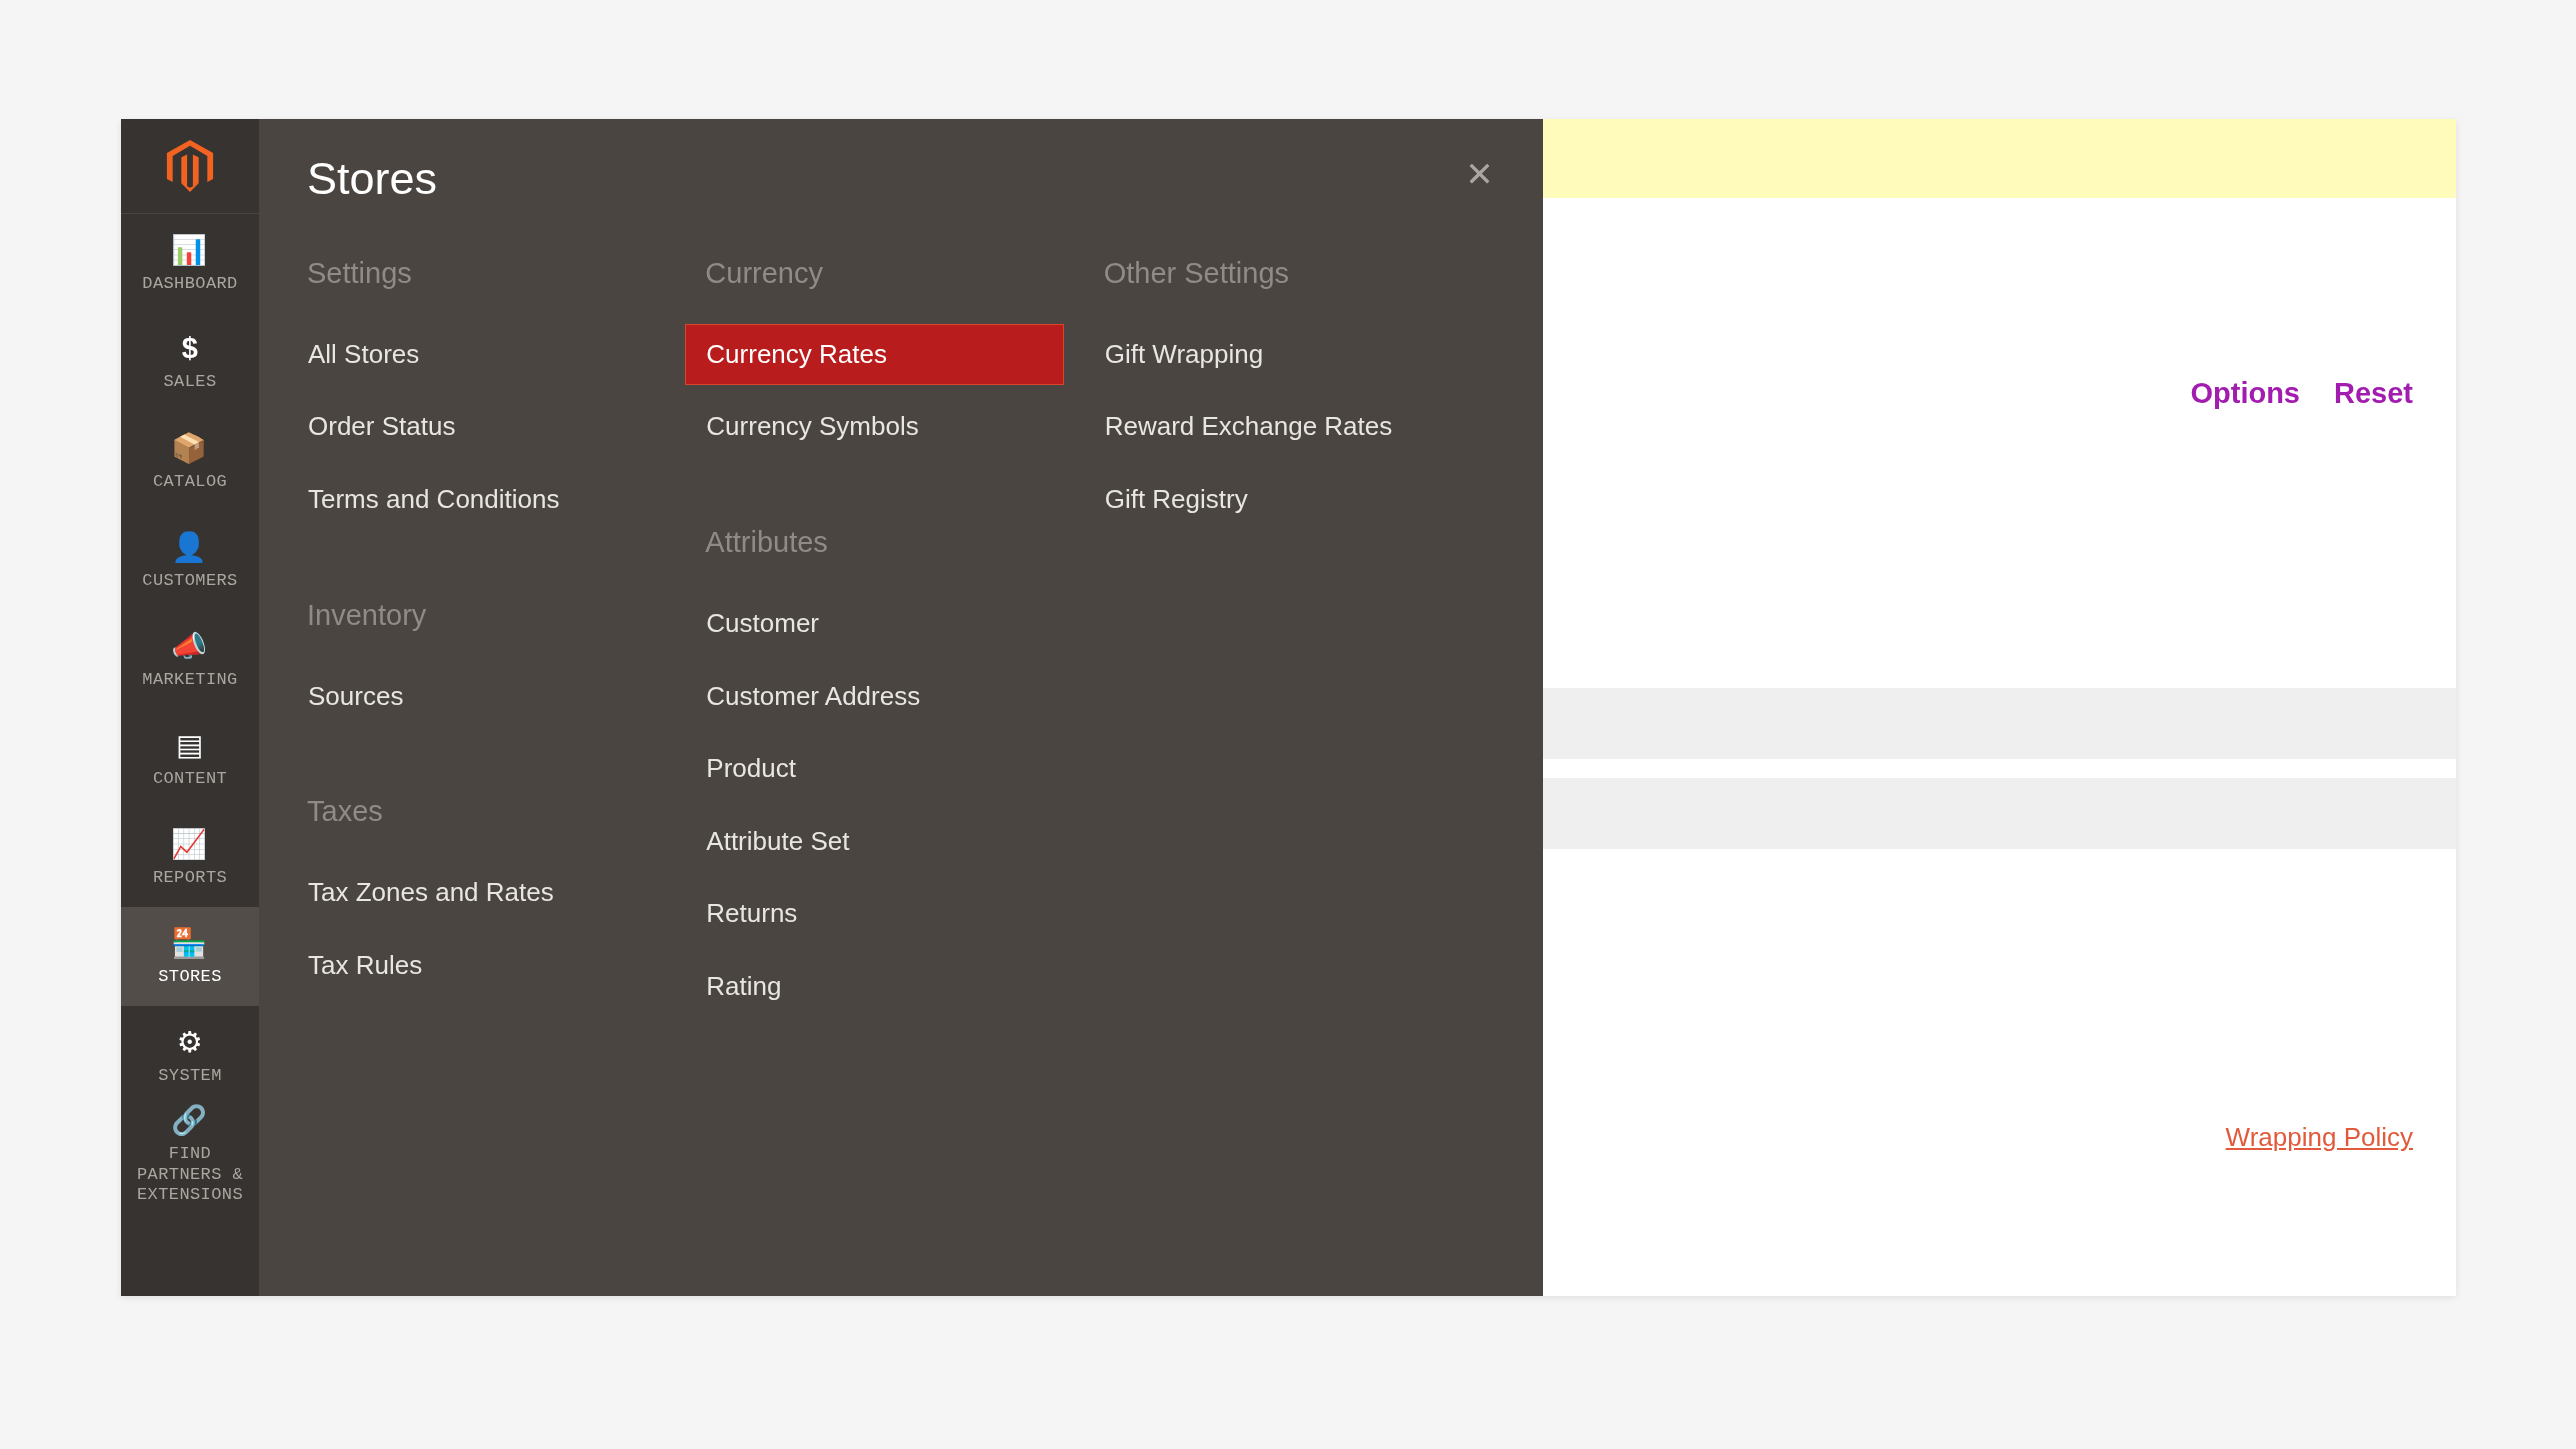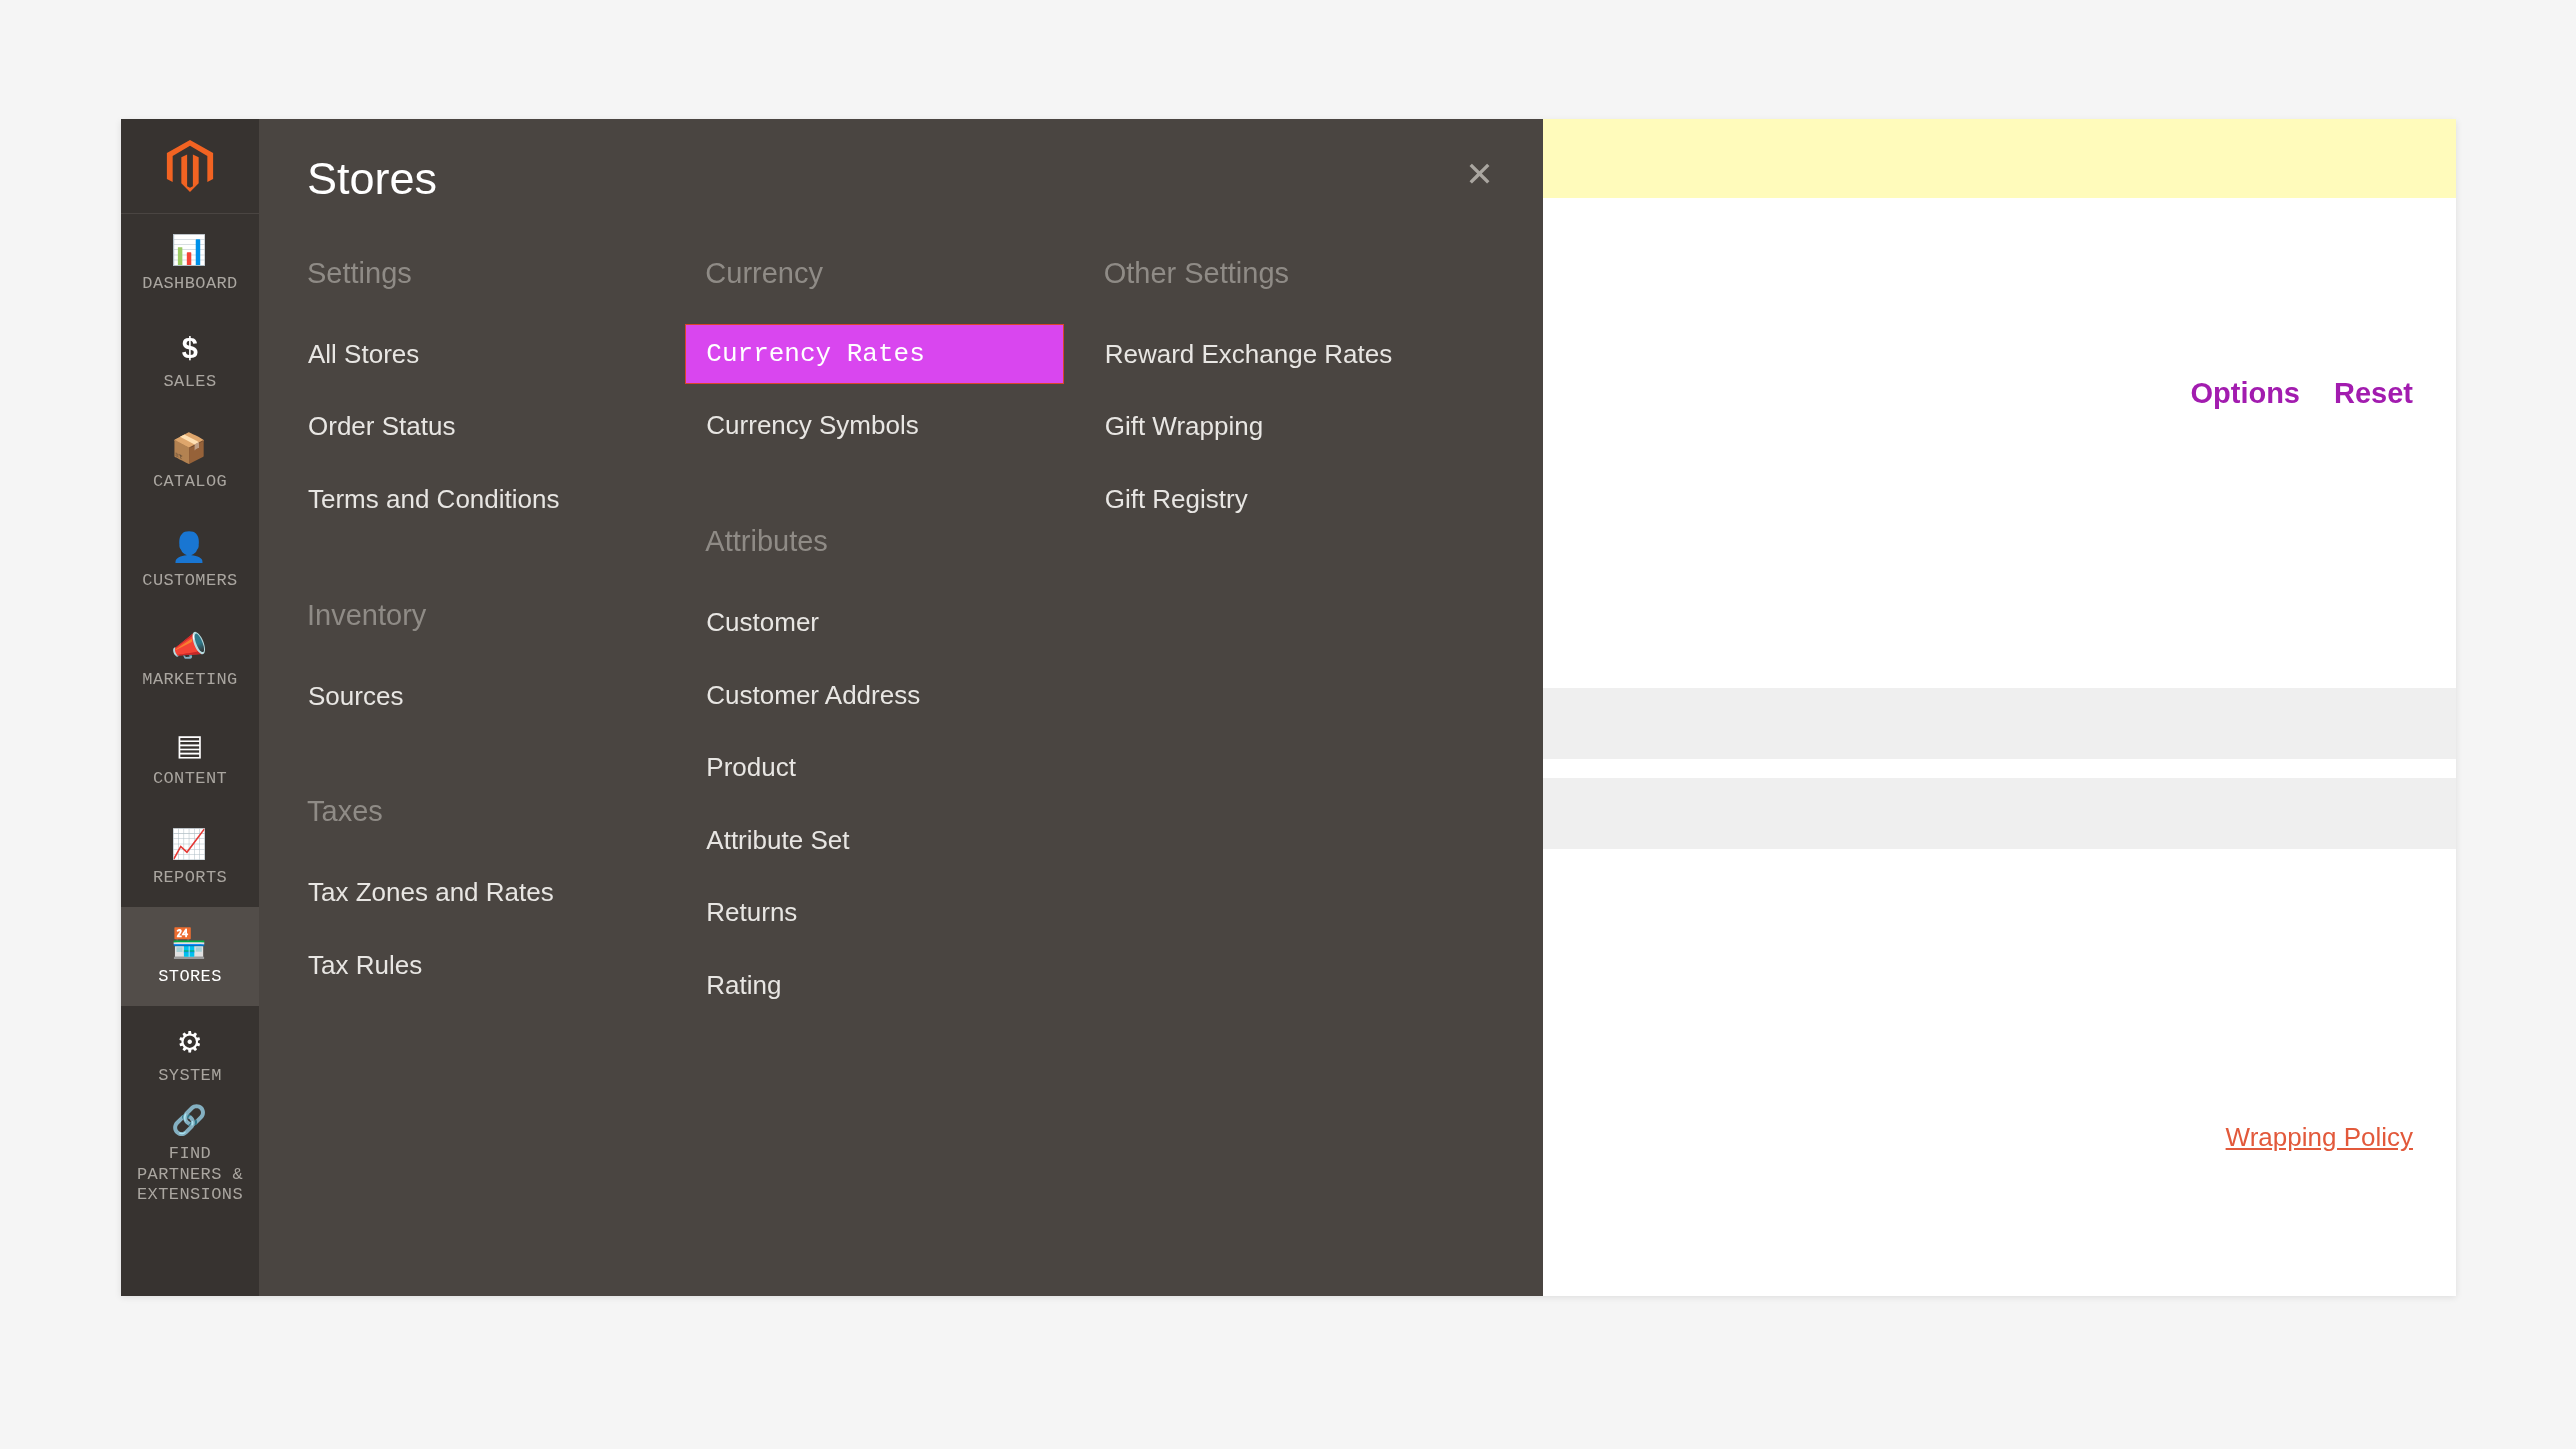--- a/index.html
+++ b/index.html
@@ -109,24 +109,23 @@
     color: #e8e6e3;
     font-size: 26px;
     padding: 13.8px 20.7px;
     margin-left: -20.7px;
     margin-bottom: 12px;
     cursor: pointer;
     border: 1.7px solid transparent;
     width: 379px;
   }
   .flyout-link.highlighted {
-    background: #d946ef;
+    background: #b91c1c;
     border: 1.7px solid #d9452b;
     color: #ffffff;
-    font-family: Liberation Mono, monospace;
   }
 
   
   .page-area {
     position: absolute;
     left: 1422px;
     top: 0;
     right: 0;
     height: 100%;
     background: #ffffff;
@@ -260,22 +259,22 @@
             <a class="flyout-link">Customer Address</a>
             <a class="flyout-link">Product</a>
             <a class="flyout-link">Attribute Set</a>
             <a class="flyout-link">Returns</a>
             <a class="flyout-link">Rating</a>
           </div>
         </div>
         <div class="flyout-col">
           <div class="flyout-group">
             <div class="flyout-group-title">Other Settings</div>
+            <a class="flyout-link">Gift Wrapping</a>
             <a class="flyout-link">Reward Exchange Rates</a>
-            <a class="flyout-link">Gift Wrapping</a>
             <a class="flyout-link">Gift Registry</a>
           </div>
         </div>
       </div>
   </div>
 
   <div class="page-area">
     <div class="yellow-banner"></div>
     <div class="action-buttons">
       <div class="action-btn">Options</div>

